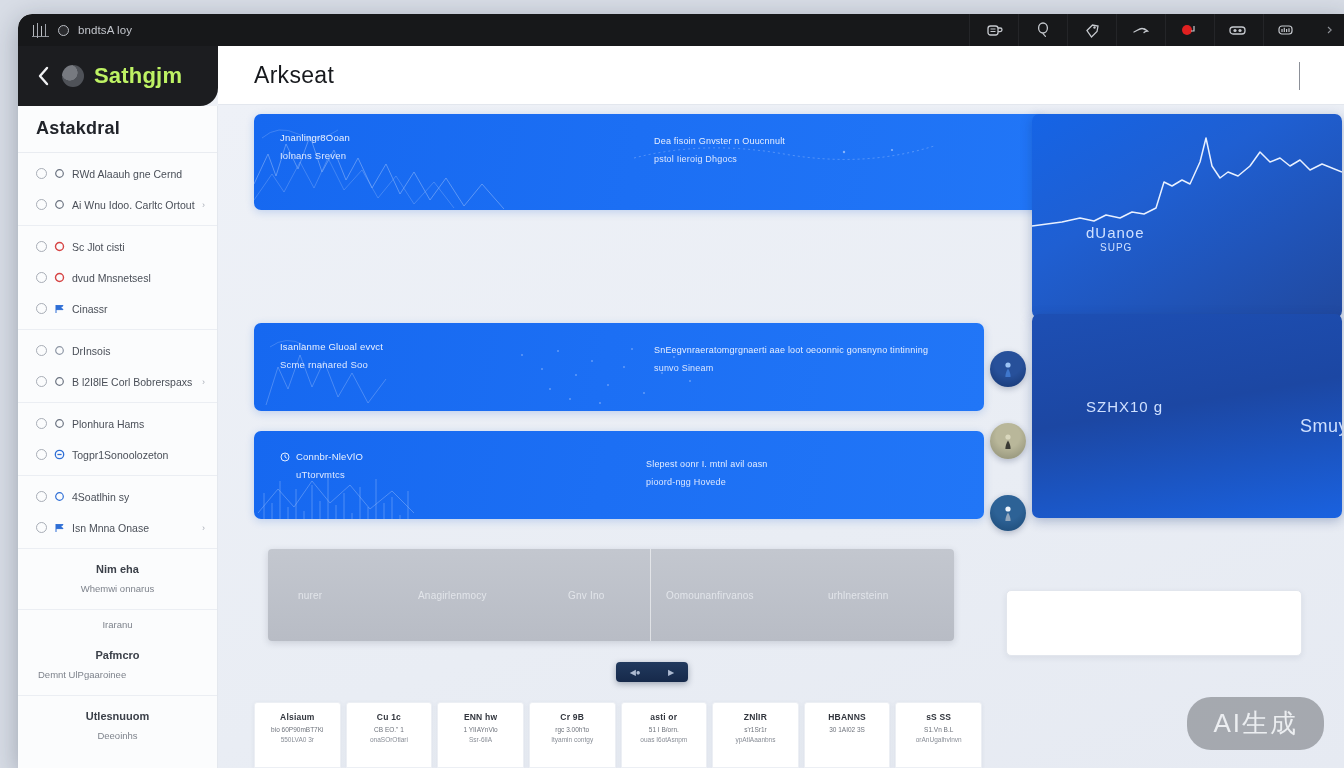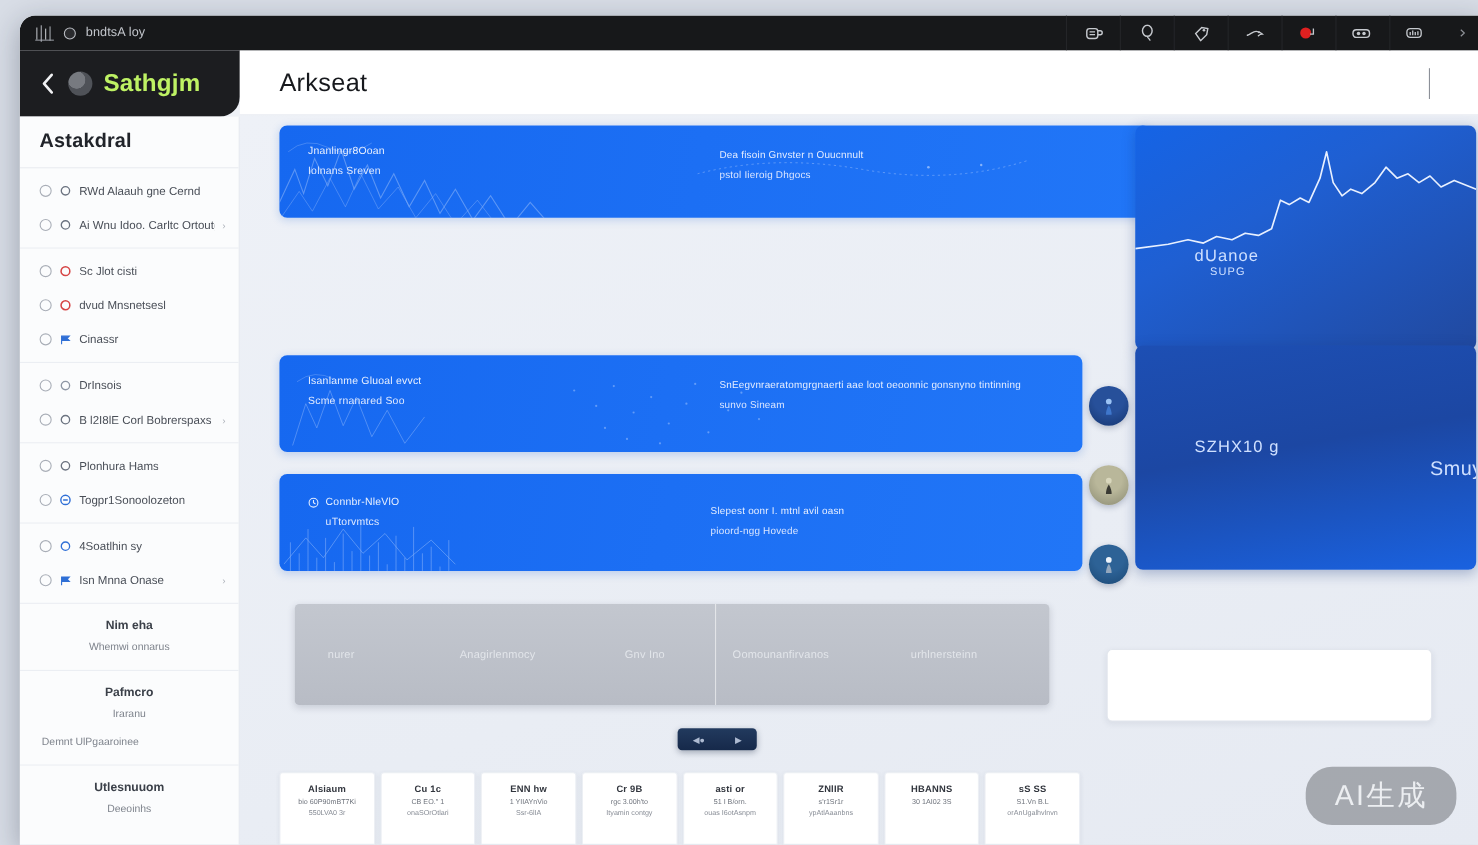--- a/index.html
+++ b/index.html
@@ -428,34 +428,34 @@
             <span class="arr">›</span>
           </div>
         </div>
       </div>
     <div id="sidebar-blocks">
         <div class="side-group">
           <div class="side-sub">Nim eha</div>
           <div class="side-sub small">Whemwi onnarus</div>
         </div>
         <div class="side-group">
+          <div class="side-sub small">Iraranu</div>
           <div class="side-sub">Pafmcro</div>
-          <div class="side-sub small">Iraranu</div>
           <div class="side-sub small left">Demnt UlPgaaroinee</div>
         </div>
         <div class="side-group">
           <div class="side-sub">Utlesnuuom</div>
           <div class="side-sub small">Deeoinhs</div>
         </div>
       </div>
   </div>
 
   <div id="main">
 
-    <div class="card blue-card" style="left:36px;top:9px;width:792px;height:84px;">
+    <div class="card blue-card" style="left:36px;top:9px;width:792px;height:96px;">
       <svg class="spark" style="left:0;top:0;" width="250" height="96" viewBox="0 0 250 96">
         <path d="M0 70 L14 40 L22 62 L32 30 L44 55 L56 22 L68 58 L80 36 L92 66 L104 44 L118 74 L132 50 L146 80 L160 58 L176 86 L192 64 L210 92 L228 70 L250 95" fill="none" stroke="#bcd4fb" stroke-width="1" opacity=".75"></path>
         <path d="M0 86 L18 60 L30 78 L46 48 L60 74 L74 44 L90 76 L108 56 L124 84 L142 62 L160 90 L180 68 L200 94" fill="none" stroke="#cfe0ff" stroke-width=".8" opacity=".55"></path>
         <path d="M8 24 Q24 10 44 20 T84 16" fill="none" stroke="#d7e5ff" stroke-width=".8" opacity=".5"></path>
       </svg>
       <svg class="spark" style="left:380px;top:14px;" width="300" height="60" viewBox="0 0 300 60">
         <path d="M0 30 Q70 12 150 26 T300 18" fill="none" stroke="#cfe1ff" stroke-width=".8" stroke-dasharray="2 3" opacity=".75"></path>
         <circle cx="210" cy="24" r="1.2" fill="#dbe8ff"></circle>
           <circle cx="258" cy="22" r="1.1" fill="#dbe8ff"></circle>
       </svg>

